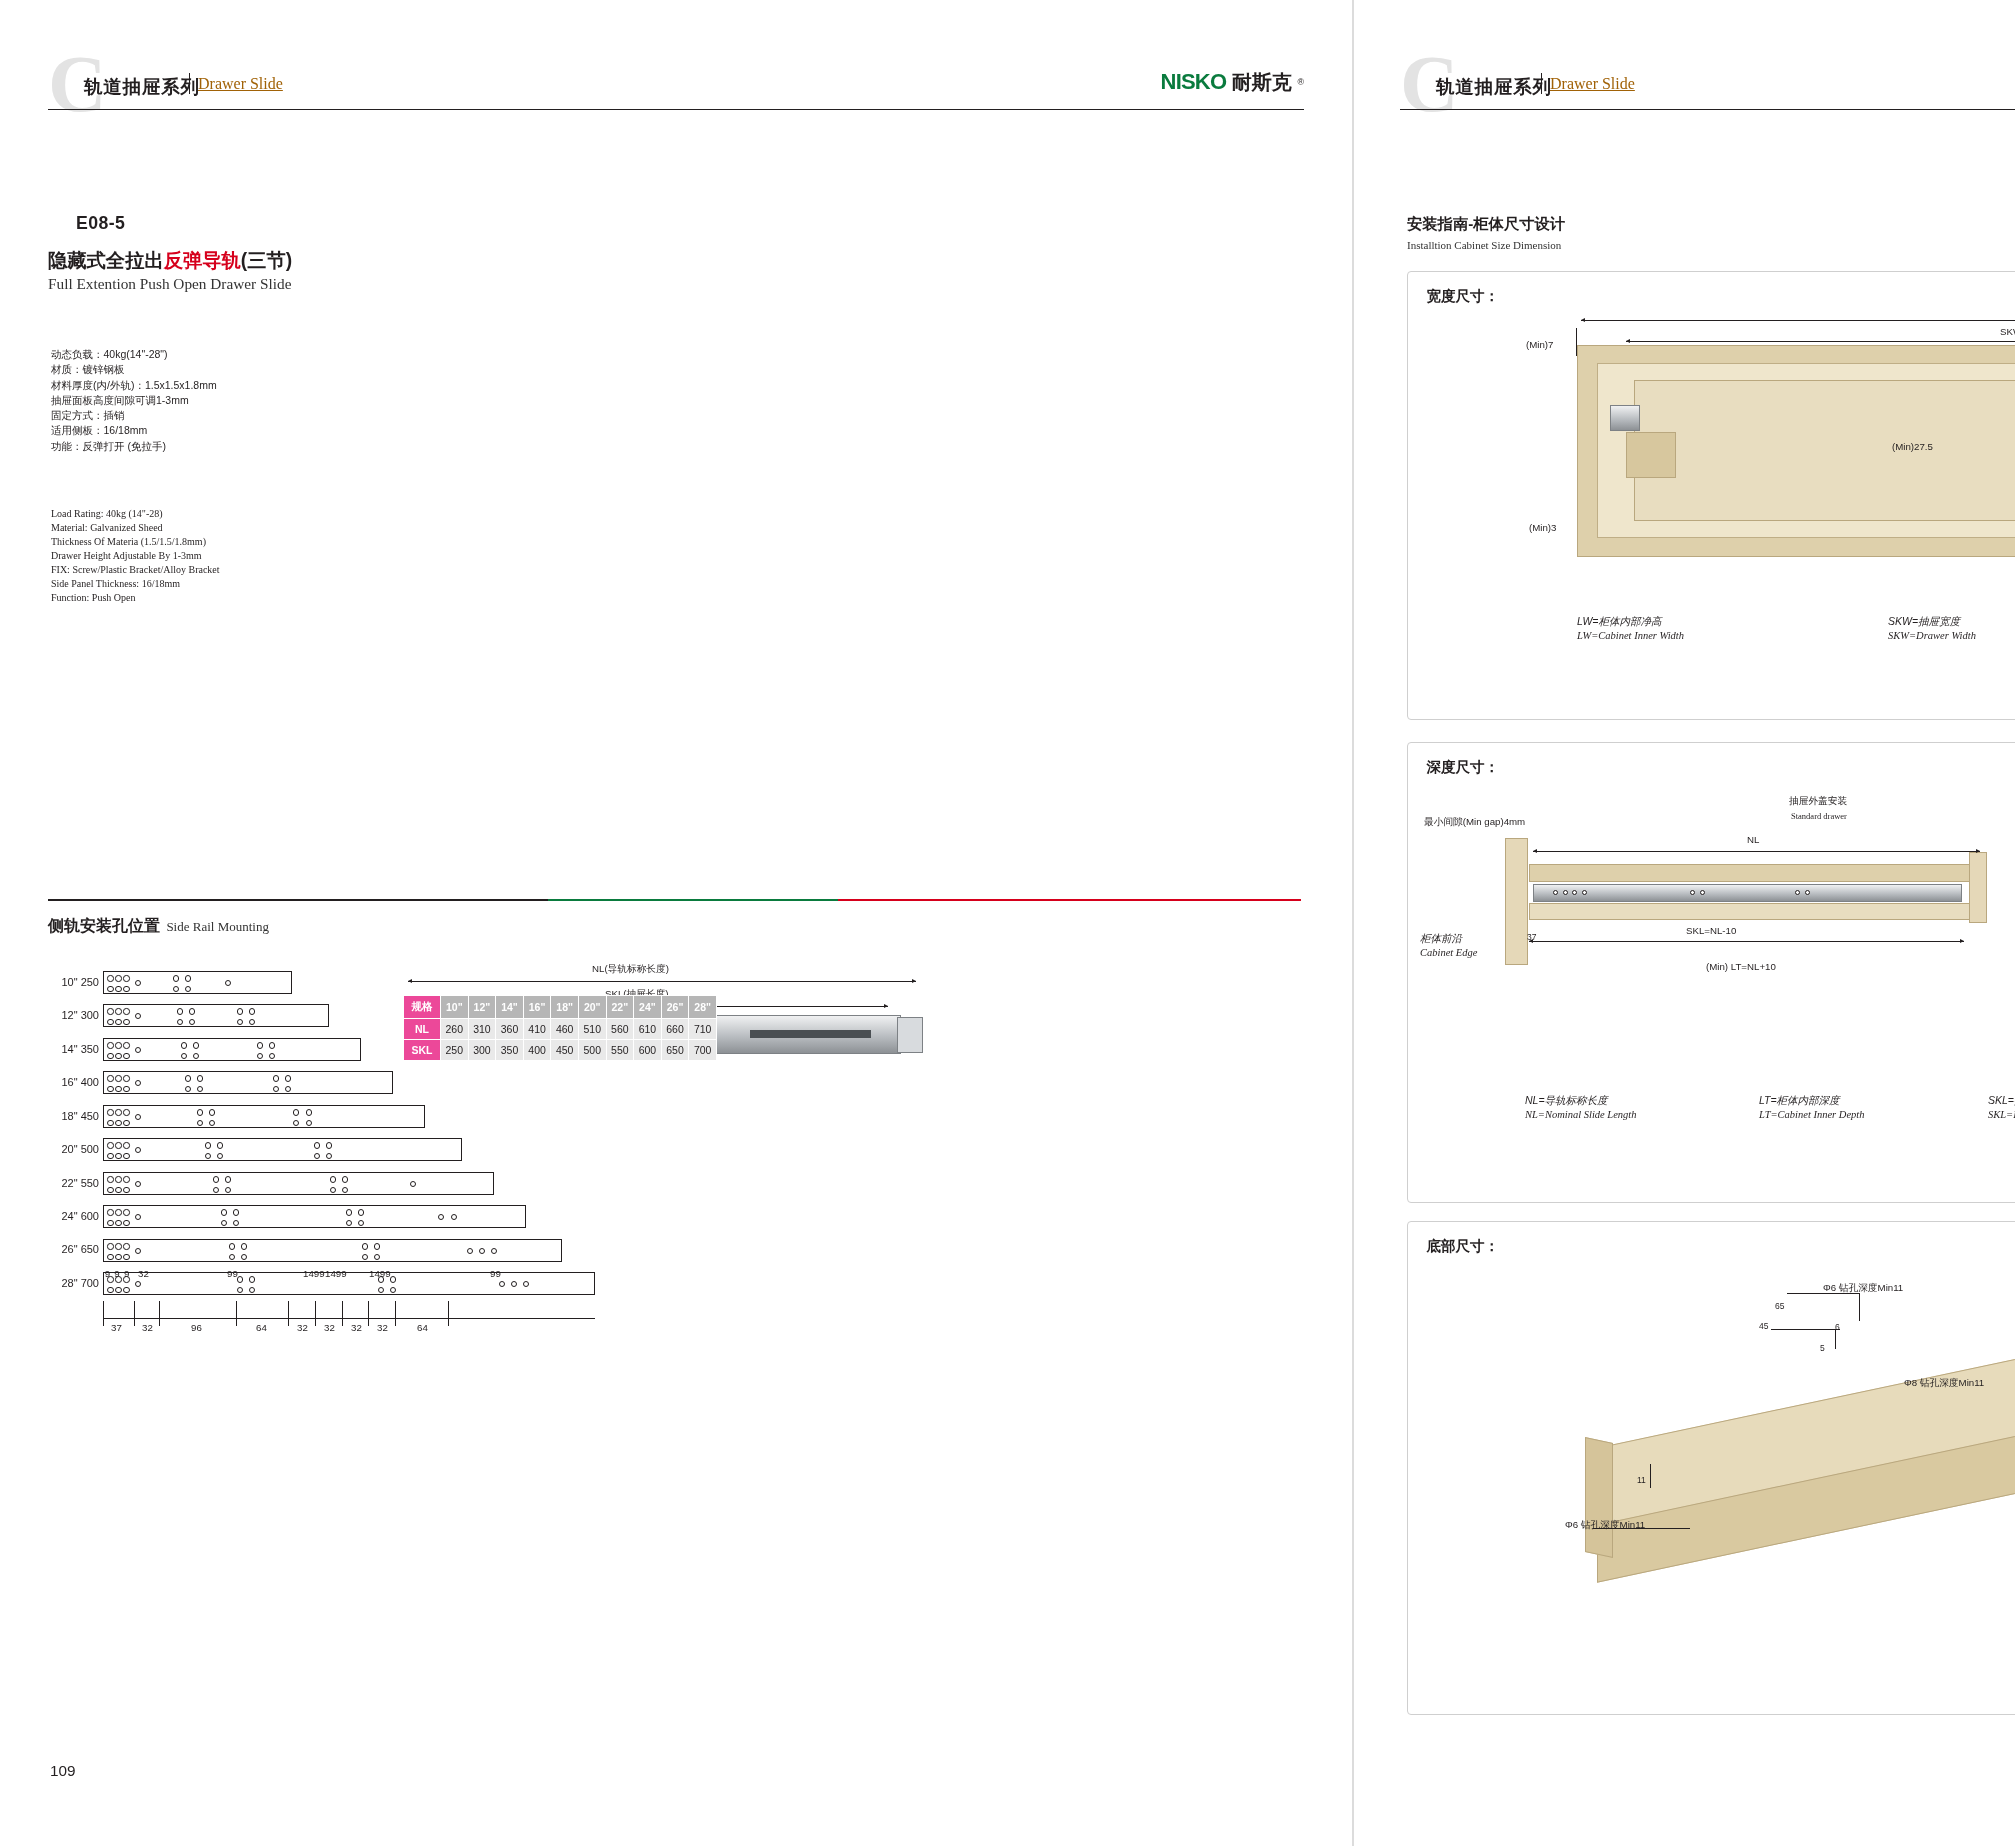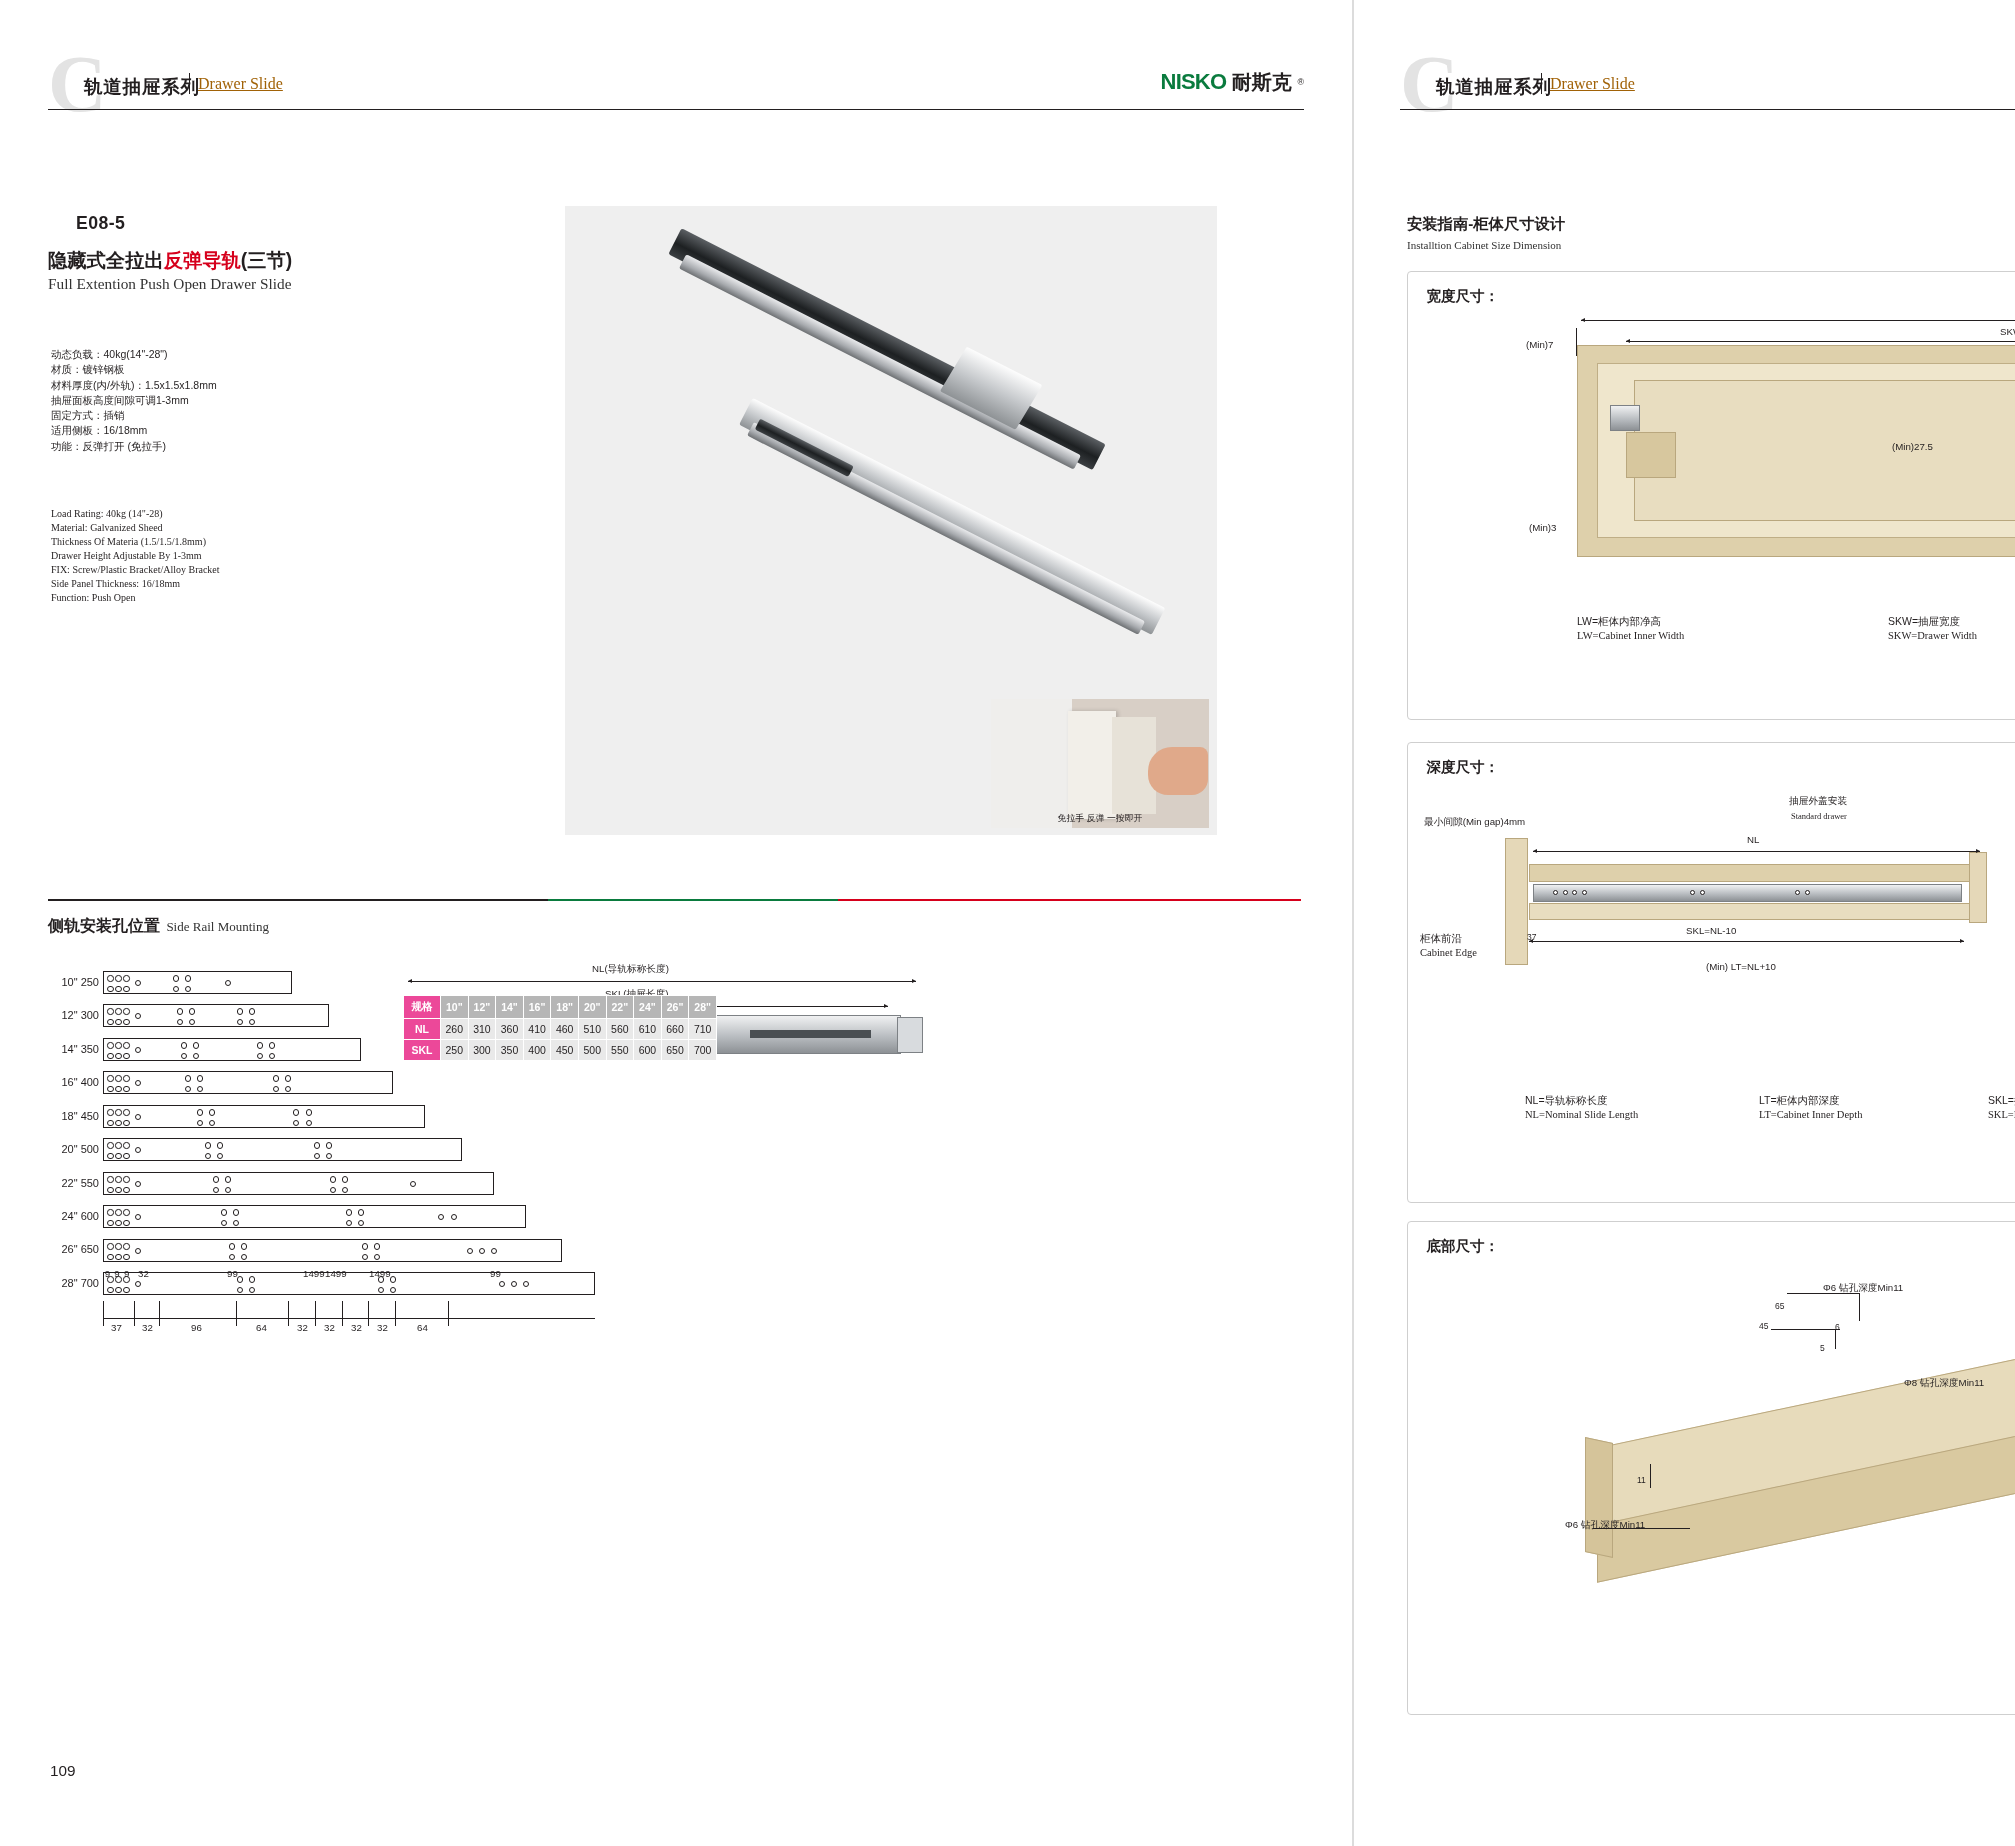--- a/index.html
+++ b/index.html
@@ -68,21 +68,21 @@
   .nltbl td{border:0.8px solid #ffffff;text-align:center;padding:4px 0;width:26.6px;background:#e9e9e9;}
   .nltbl td.hd{background:#ec4899;color:#fff;font-weight:bold;width:36px;}
   .nltbl td.hdrow{background:#b6b6b6;color:#fff;font-weight:bold;}
 
   .slidedim{position:absolute;left:403px;top:967px;width:536px;height:113px;}
   .slideGfx{position:absolute;left:0;top:48px;width:520px;height:48px;}
 
   
   .pbox{position:absolute;border:0.8px solid #cfcfcf;border-radius:4px;background:#fff;}
   .pbox .ptitle{position:absolute;left:18.5px;top:15.3px;font-size:14.5px;font-weight:bold;}
-  .note{position:absolute;font-size:10.5px;line-height:13.7px;}
+  .note{position:absolute;font-size:10.5px;line-height:13.7px;font-style:italic;}
   .note .en{font-family:"Liberation Serif",serif;}
 
   
   .wood{position:absolute;background:#e5d8b8;border:0.8px solid #b9a77e;}
   .wood2{position:absolute;background:#efe6cc;border:0.8px solid #bfae86;}
   .metal{position:absolute;background:linear-gradient(180deg,#f0f1f2,#b9bdc1 55%,#8d9195);border:0.4px solid #7d8185;}
   .dark{position:absolute;background:#4a4f53;}
   .lbl{position:absolute;font-size:9.7px;}
   .lbl.sm{font-size:8.5px;}
   .arrow{position:absolute;height:0.8px;background:#231f20;}
@@ -134,39 +134,20 @@
     <div class="specs-en">
       <div>Load Rating: 40kg (14"-28)</div>
       <div>Material: Galvanized Sheed</div>
       <div>Thickness Of Materia (1.5/1.5/1.8mm)</div>
       <div>Drawer Height Adjustable By 1-3mm</div>
       <div>FIX: Screw/Plastic Bracket/Alloy Bracket</div>
       <div>Side Panel Thickness: 16/18mm</div>
       <div>Function: Push Open</div>
     </div>
 
-    <div class="photo">
-      <div class="slideA">
-        <div class="bar dark" style="left:0;top:48px;width:476px;height:29px;"></div>
-        <div class="bar mid" style="left:16px;top:69px;width:443px;height:16px;"></div>
-        <div class="bar light" style="left:306px;top:24px;width:85px;height:52px;transform:skewX(-4deg);"></div>
-      </div>
-      <div class="slideB">
-        <div class="bar light" style="left:0;top:64px;width:463px;height:30px;"></div>
-        <div class="bar mid" style="left:12px;top:85px;width:439px;height:15.3px;"></div>
-        <div class="bar dark" style="left:16px;top:79px;width:105px;height:12px;"></div>
-      </div>
-      <div class="inset">
-        <div class="wall"></div>
-        <div class="panel"></div>
-        <div class="panel2"></div>
-        <div class="hand"></div>
-        <div class="cap">免拉手 反弹 一按即开</div>
-      </div>
-    </div>
 
     <div class="sec" style="top:916px;">
       <span class="cn">侧轨安装孔位置</span><span class="en">Side Rail Mounting</span>
     </div>
     <div class="rule" style="left:48px;top:899px;width:500px;"></div>
     <div class="rule green" style="left:548px;top:899px;width:290px;"></div>
     <div class="rule red" style="left:838px;top:899px;width:463px;"></div>
 
     <div class="srm">
 

